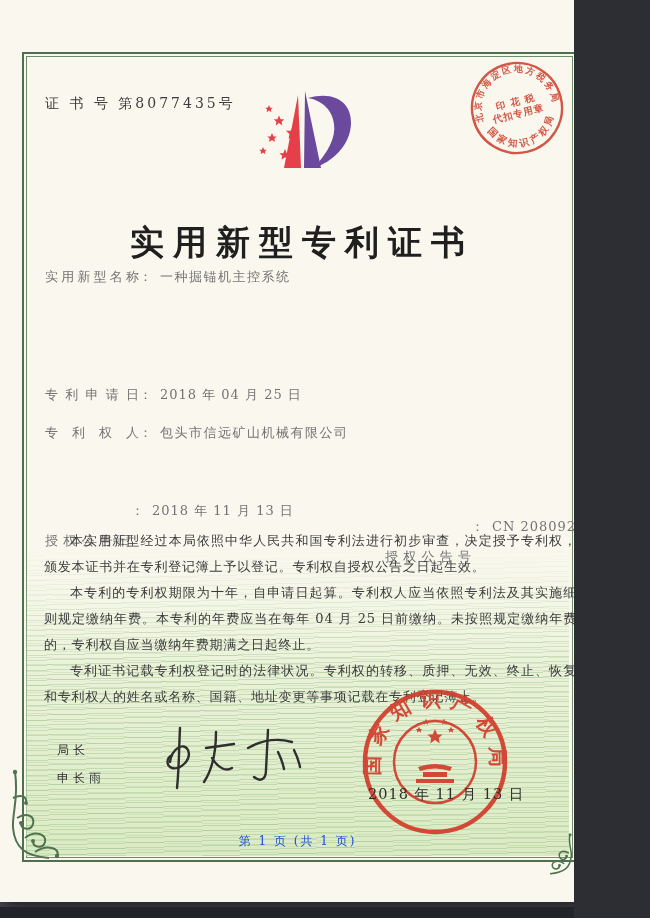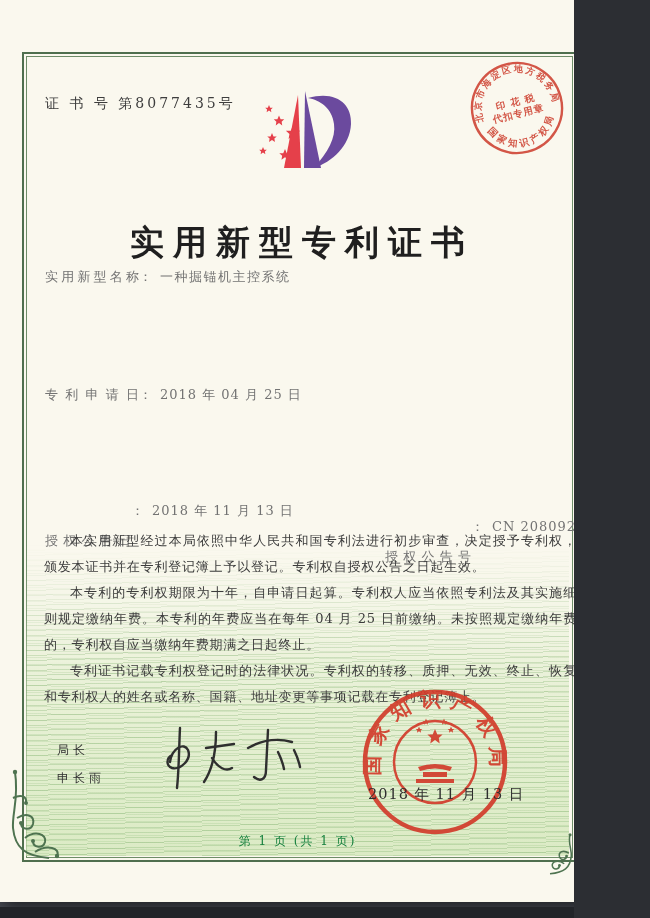--- a/index.html
+++ b/index.html
@@ -34,21 +34,21 @@
   .paras{position:absolute;left:44px;top:528px;width:533px;font-size:13px;line-height:26px;
          letter-spacing:.8px;color:#3c3c3c;text-align:justify;}
   .paras p{margin:0;text-indent:2em;}
   .officer{position:absolute;left:57px;top:742px;font-size:12px;color:#303030;letter-spacing:4px;}
   .officer div{margin-bottom:11px;}
   .signature{position:absolute;left:150px;top:722px;}
   .seal{position:absolute;left:360px;top:687px;opacity:.92;}
   .seal-date{position:absolute;left:368px;top:785px;font-size:14.5px;color:#2e2e2e;letter-spacing:1px;z-index:6;}
   .tax-stamp{position:absolute;left:467px;top:58px;transform:rotate(-14deg);opacity:.9;}
   .footer{position:absolute;left:22px;top:833px;width:551px;text-align:center;
-          font-size:12px;letter-spacing:2px;color:#15803d;}
+          font-size:12px;letter-spacing:2px;color:#1d4ed8;}
   .orn-left{position:absolute;left:5px;top:768px;}
   .orn-right{position:absolute;left:524px;top:833px;transform:scaleX(-1);}
 </style>
 </head>
 <body>
 
 <div class="stage">
   <div class="paper">
 
     <div class="frame"></div>
@@ -87,20 +87,23 @@
       </text>
       <text x="50" y="47" text-anchor="middle" font-size="9.5" font-weight="bold" fill="#cf4535" letter-spacing="1">印 花 税</text>
       <text x="50" y="59" text-anchor="middle" font-size="9.5" font-weight="bold" fill="#cf4535" letter-spacing="1">代扣专用章</text>
     </svg>
 
     <div class="row" style="top:268px">
       <span class="lbl">实用新型名称</span><span>：</span><span class="val">一种掘锚机主控系统</span>
     </div>
     <div class="row" style="top:386px">
       <span class="lbl">专利申请日</span><span>：</span><span class="val latin">2018 年 04 月 25 日</span>
+    </div>
+    <div class="row" style="top:424px">
+      <span class="lbl">专利权人</span><span>：</span><span class="val">包头市信远矿山机械有限公司</span>
     </div>
 
     <div class="row" style="top:502px">
       <span class="lbl5">授权公告日</span><span>：</span><span class="val latin">2018 年 11 月 13 日</span>
       <span class="grant2">
         <span class="lbl5">授权公告号</span><span>：</span><span class="val latin">CN 208092522 U</span>
       </span>
     </div>
 
     <div class="paras">

